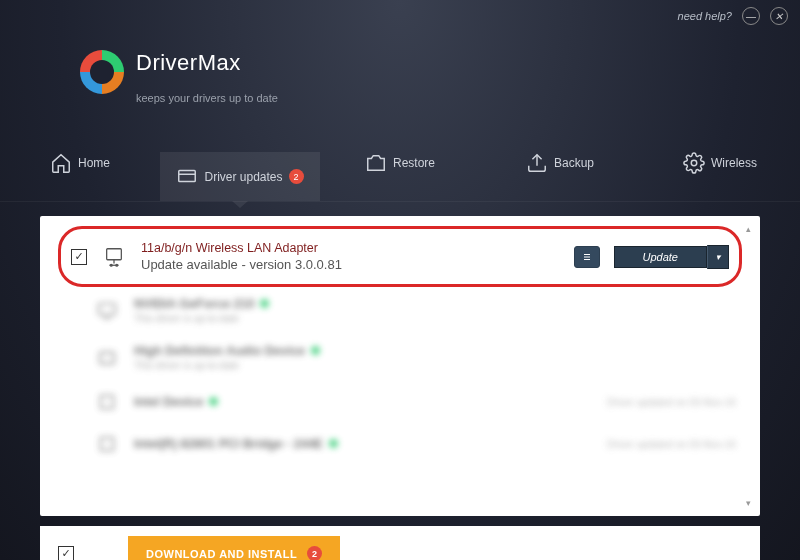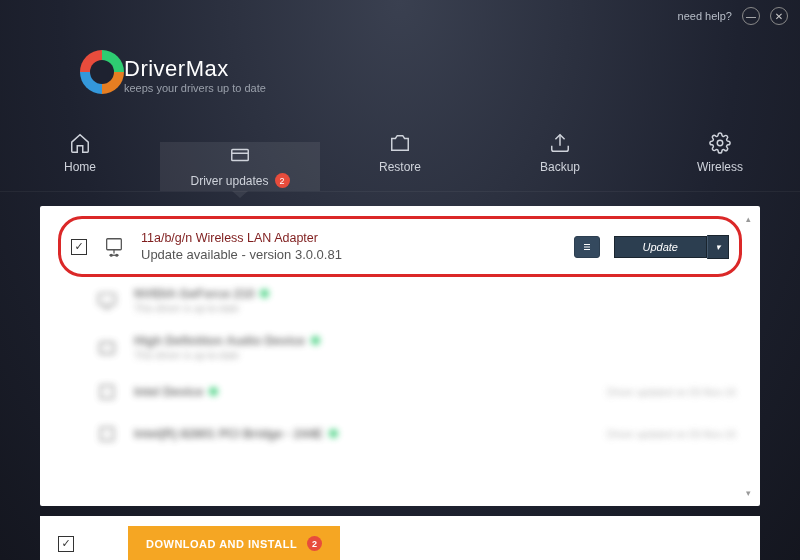--- a/index.html
+++ b/index.html
@@ -1,30 +1,30 @@
 <!DOCTYPE html>
 <html><head>
 <meta charset="utf-8">
 <style>
   * { margin: 0; padding: 0; box-sizing: border-box; font-family: -apple-system, BlinkMacSystemFont, "Segoe UI", Arial, sans-serif; }
   body { width: 800px; height: 560px; background: radial-gradient(ellipse at center top, #3a4050 0%, #1e2230 60%, #14161f 100%); overflow: hidden; position: relative; }
   
-  .titlebar { height: 32px; display: flex; justify-content: flex-end; align-items: center; padding-right: 12px; gap: 10px; }
+  .titlebar { height: 32px; display: flex; justify-content: flex-end; align-items: center; padding-right: 12px; gap: 10px; font-style: italic; }
   .help-link { color: #b8bec8; font-size: 11px; cursor: pointer; }
   .win-btn { width: 18px; height: 18px; border: 1px solid #888; border-radius: 50%; display: flex; align-items: center; justify-content: center; color: #ccc; font-size: 10px; cursor: pointer; }
   
-  .brand { display: flex; align-items: flex-end; padding: 18px 6px 0 80px; }
+  .brand { display: flex; align-items: flex-start; gap: 12px; padding: 18px 6px 0 80px; }
   .logo-circ { width: 44px; height: 44px; position: relative; }
   .logo-circ::before { content: ''; position: absolute; inset: 0; border-radius: 50%; background: conic-gradient(#2ecc71 0 90deg, #e67e22 90deg 180deg, #3498db 180deg 270deg, #e74c3c 270deg 360deg); }
   .logo-circ::after { content: ''; position: absolute; inset: 10px; background: #1e2230; border-radius: 50%; }
   .brand-text h1 { color: #fff; font-size: 22px; font-weight: 400; letter-spacing: 0.5px; }
-  .brand-text p { color: #9aa0ab; font-size: 11px; margin-top: 0; }
+  .brand-text p { color: #9aa0ab; font-size: 11px; margin-top: 16px; }
   
   .tabs { display: flex; margin-top: 20px; height: 78px; border-bottom: 1px solid rgba(255,255,255,0.05); }
-  .tab { flex: 1; display: flex; flex-direction: column; align-items: center; justify-content: center; gap: 6px; cursor: pointer; position: relative; }
+  .tab { flex: 1; display: flex; flex-direction: row; align-items: center; justify-content: center; gap: 6px; cursor: pointer; position: relative; }
   .tab.active { background: rgba(255,255,255,0.08); margin-top: 28px; }
   .tab.active::after { content: ''; position: absolute; bottom: -7px; left: 50%; transform: translateX(-50%); width: 0; height: 0; border-left: 8px solid transparent; border-right: 8px solid transparent; border-top: 7px solid rgba(255,255,255,0.08); }
   .tab-icon { width: 22px; height: 22px; color: #cfd3db; }
   .tab-label { color: #cfd3db; font-size: 12px; display: flex; align-items: center; gap: 6px; }
   .badge { background: #e74c3c; color: #fff; font-size: 9px; width: 15px; height: 15px; border-radius: 50%; display: inline-flex; align-items: center; justify-content: center; }
   
   .content { margin: 14px 40px 0; background: #fff; border-radius: 2px; height: 300px; position: relative; padding: 10px 18px; }
   .scroll-ind { position: absolute; right: 4px; top: 8px; bottom: 8px; width: 12px; }
   .scroll-ind .arrow { color: #999; font-size: 9px; position: absolute; left: 2px; }
   .scroll-ind .arrow.up { top: 0; }

